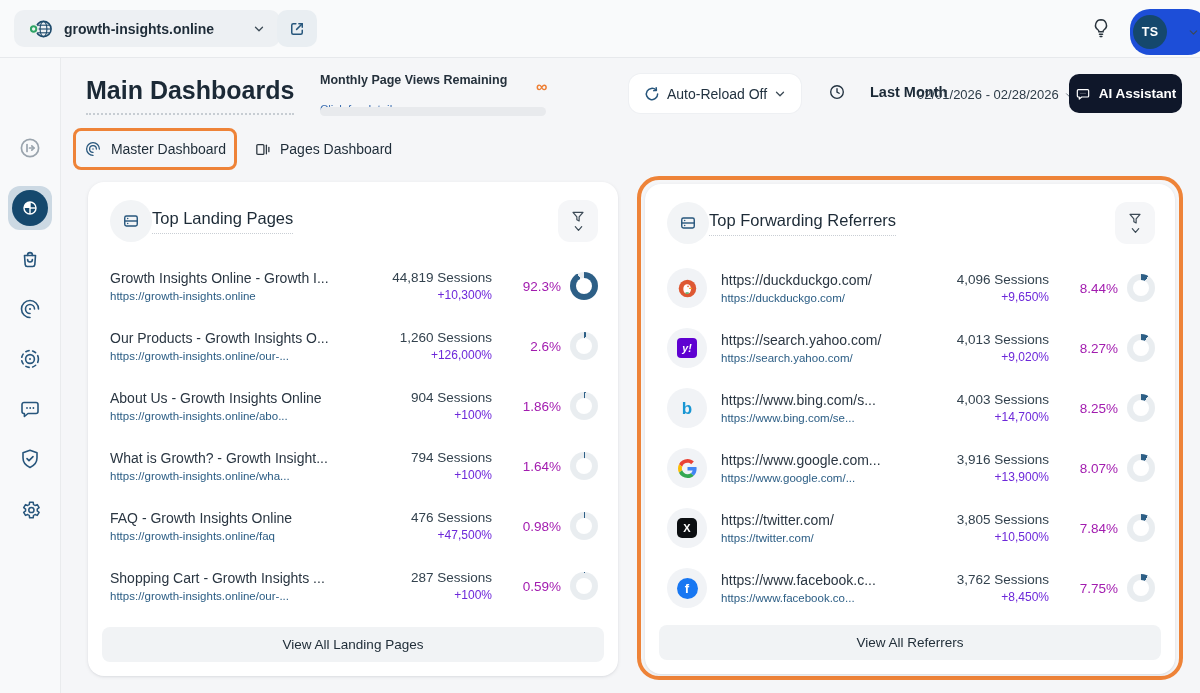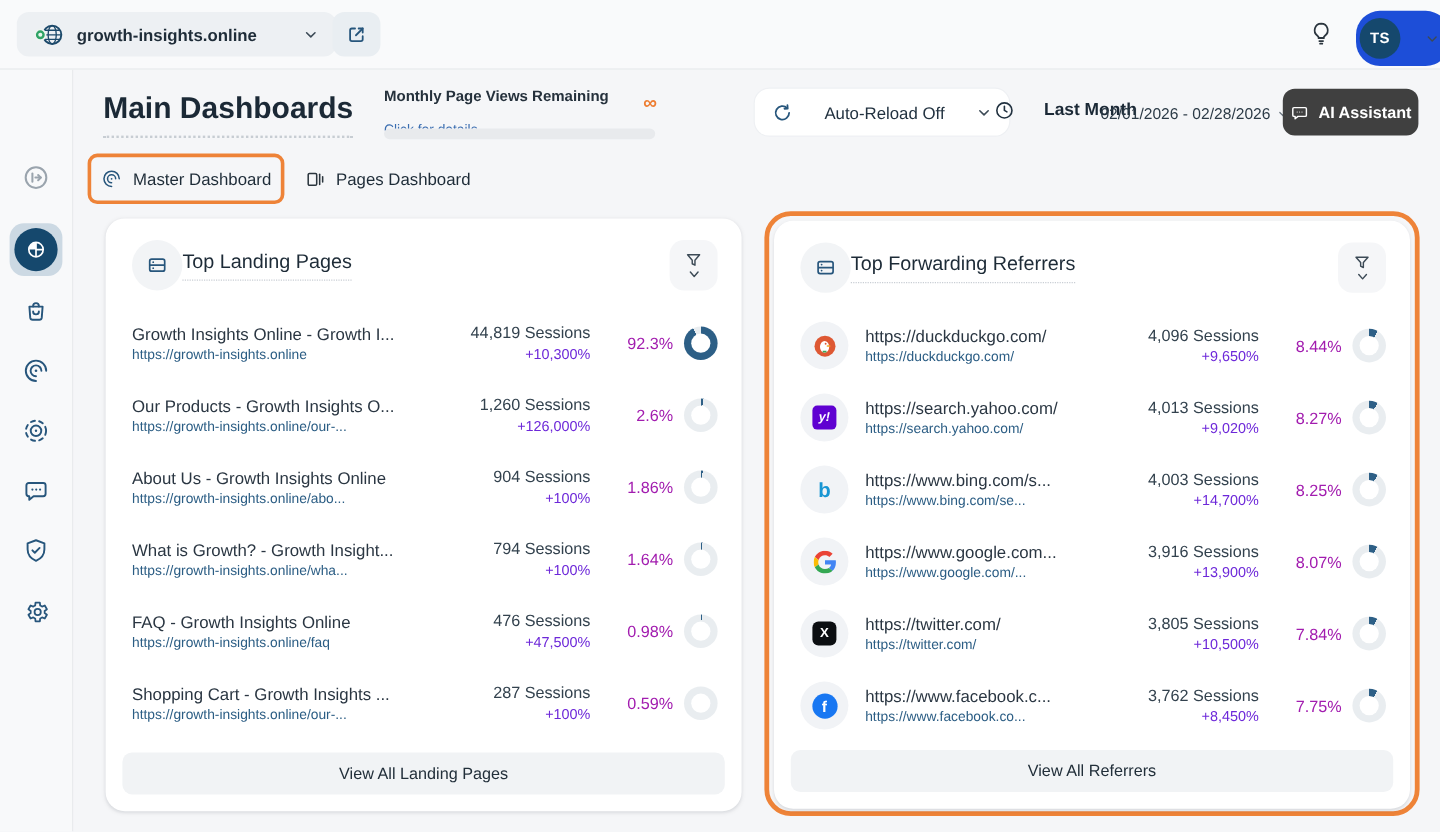--- a/index.html
+++ b/index.html
@@ -23,26 +23,26 @@
   .side-ic{position:absolute;left:18px;width:24px;height:24px;cursor:pointer;}
   .side-active{position:absolute;left:8px;top:128px;width:44px;height:44px;border-radius:12px;background:#ccd9e3;display:flex;align-items:center;justify-content:center;cursor:pointer;}
   .side-active .disc{width:36px;height:36px;border-radius:50%;background:#15486d;display:flex;align-items:center;justify-content:center;}
   
   .page-title{position:absolute;left:86px;top:76px;font-size:25px;font-weight:700;color:#1b2936;padding-bottom:8px;border-bottom:2px dotted #c7cdd3;}
   .quota{position:absolute;left:320px;top:73px;}
   .quota-label{font-size:12.5px;font-weight:700;color:#25313c;}
   .quota-link{font-size:11.5px;color:#3a6db0;margin-top:16px;cursor:pointer;}
   .quota-bar{position:absolute;left:320px;top:107px;width:226px;height:9px;background:#e8eaed;border-radius:5px;}
   .infinity{position:absolute;left:536px;top:78px;color:#ED7D31;font-size:16px;font-weight:800;}
-  .autoreload{position:absolute;left:629px;top:74px;height:39px;background:#ffffff;border-radius:12px;display:flex;align-items:center;gap:26px;padding:0 14px;cursor:pointer;box-shadow:0 0 0 1px #eef0f3;}
+  .autoreload{position:absolute;left:629px;top:74px;height:39px;background:#ffffff;border-radius:12px;display:flex;align-items:center;gap:6px;padding:0 14px;cursor:pointer;box-shadow:0 0 0 1px #eef0f3;}
   .autoreload .lbl{font-size:14px;color:#223240;}
   .lastmonth{position:absolute;left:828px;top:83px;display:flex;align-items:center;gap:24px;cursor:pointer;}
   .lastmonth .lbl{font-size:14.5px;font-weight:700;color:#1b2936;}
   .daterange{position:absolute;left:917px;top:87px;display:flex;align-items:center;gap:5px;font-size:13px;color:#2c3b47;cursor:pointer;}
-  .ai-btn{position:absolute;left:1069px;top:74px;width:113px;height:39px;background:#404040;border-radius:10px;color:#fff;display:flex;align-items:center;justify-content:center;gap:8px;font-size:13.5px;font-weight:600;cursor:pointer;}
+  .ai-btn{position:absolute;left:1069px;top:74px;width:113px;height:39px;background:#0f172a;border-radius:10px;color:#fff;display:flex;align-items:center;justify-content:center;gap:8px;font-size:13.5px;font-weight:600;cursor:pointer;}
   
   .tab-master{position:absolute;left:73px;top:128px;width:164px;height:42px;border:3px solid #EE8338;border-radius:8px;box-sizing:border-box;display:flex;align-items:center;justify-content:center;gap:9px;font-size:14px;font-weight:500;color:#1e2c38;cursor:pointer;}
   .tab-pages{position:absolute;left:254px;top:135px;height:28px;display:flex;align-items:center;gap:9px;font-size:14px;font-weight:500;color:#1e2c38;cursor:pointer;}
   
   .card{position:absolute;background:#fff;border-radius:16px;box-shadow:0 1px 2px rgba(16,24,40,.05),0 1px 4px rgba(16,24,40,.07);}
   .card.left{left:88px;top:182px;width:530px;height:494px;}
   .annotation{position:absolute;left:637px;top:176px;width:546px;height:504px;border:4px solid #EE8338;border-radius:22px;box-sizing:border-box;z-index:1;}
   .card.right{left:645px;top:184px;width:530px;height:490px;z-index:2;}
   .card-head{display:flex;align-items:center;padding:18px 20px 10px 22px;}
   .head-badge{width:42px;height:42px;border-radius:50%;background:#f2f4f6;display:flex;align-items:center;justify-content:center;}

